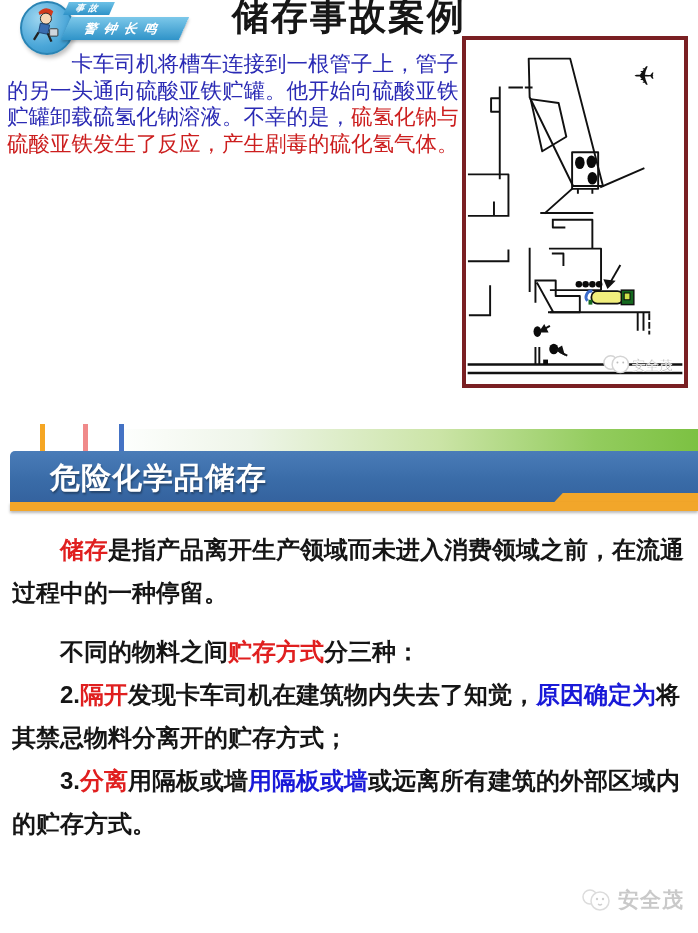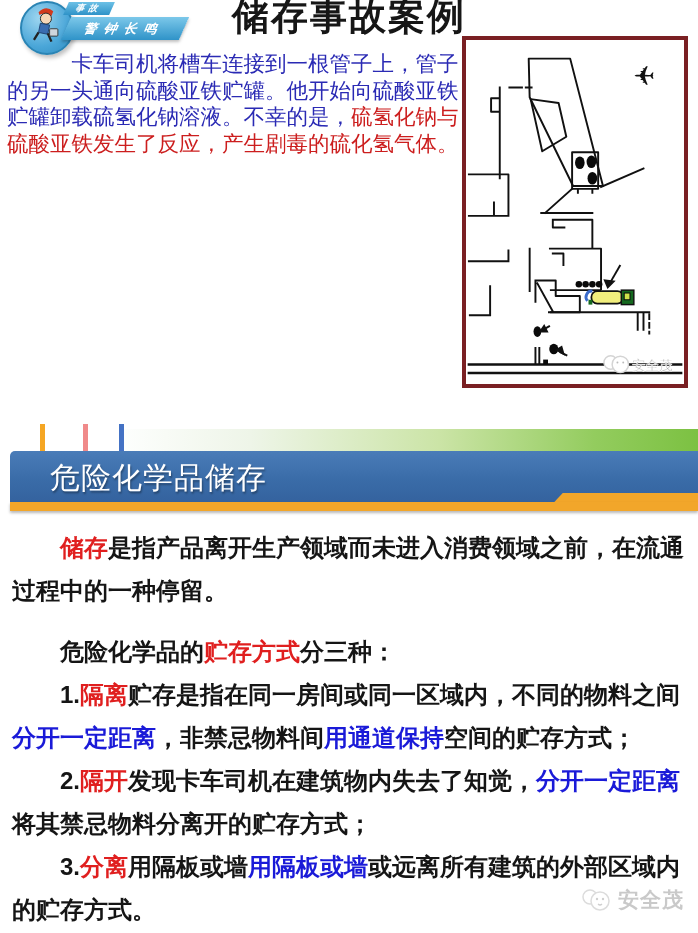--- a/index.html
+++ b/index.html
@@ -57,40 +57,40 @@
   .deco-bar.pink{left:83px;background:#f08a8a;}
   .deco-bar.blue{left:119px;background:#4472c4;}
   .green-strip{
     position:absolute;left:124px;right:0;top:429px;height:22px;
     background:linear-gradient(to right,#fdfefd 0%,#eef5e8 22%,#cbe4a6 55%,#93cc5e 82%,#7cc142 100%);
   }
   .blue-banner{
     position:absolute;left:10px;right:0;top:451px;height:52px;
     background:linear-gradient(180deg,#4a7cb8 0%,#3a6ca8 55%,#34629e 100%);
     border-top-left-radius:5px;
-    color:#fff;font-size:30px;font-weight:400;line-height:53px;
+    color:#fff;font-size:30px;font-weight:700;line-height:53px;
     padding-left:40px;box-sizing:border-box;letter-spacing:1px;
     text-shadow:1px 2px 2px rgba(0,0,0,.35);
   }
   .orange-strip{
     position:absolute;left:10px;right:0;top:502px;height:9px;background:#f2a62a;
     box-shadow:0 2px 3px rgba(0,0,0,.28);
   }
   .orange-step{
     position:absolute;left:546px;right:0;top:493px;height:18px;background:#f2a62a;
     clip-path:polygon(0 100%,11% 0,100% 0,100% 100%);
   }
 
   
   .storage{
     position:absolute;left:12px;top:528px;width:676px;
     font-size:24px;line-height:43px;font-weight:700;color:#151515;
   }
   .storage p{margin:0;text-indent:2em;}
-  .storage .intro{margin-bottom:16px;font-family:Liberation Mono, monospace;}
+  .storage .intro{margin-bottom:16px;}
   .storage .sg-r{color:#e01f1f;}
   .storage .sg-b{color:#1a1ad8;}
   .storage .sg-k{color:#151515;}
 
   
   .page-watermark{
     position:absolute;right:14px;top:886px;display:flex;align-items:center;gap:4px;
     color:#c9c9c9;font-size:21px;font-weight:600;letter-spacing:1px;
   }
 </style>
@@ -193,23 +193,22 @@
   <div class="deco-bar blue"></div>
   <div class="green-strip"></div>
   <div class="blue-banner">
     <span>危险化学品储存</span>
   </div>
   <div class="orange-step"></div>
   <div class="orange-strip"></div>
 
   <div class="storage">
     <p class="intro"><span class="sg-r">储存</span><span class="sg-k">是指产品离开生产领域而未进入消费领域之前，在流通过程中的一种停留。</span></p>
-    <p><span class="sg-k">危险化学品的</span><span class="sg-r">贮存方式</span><span class="sg-k">分三种：</span></p>
-    <p><span class="sg-k">1.</span><span class="sg-r">隔离</span><span class="sg-k">贮存是指在同一房间或同一区域内，不同的物料之间</span><span class="sg-b">分开一定距离</span><span class="sg-k">，非禁忌物料间</span><span class="sg-b">用通道保持</span><span class="sg-k">空间的贮存方式；</span></p>
-    <p><span class="sg-k">2.</span><span class="sg-r">隔开</span><span class="sg-k">发现卡车司机在建筑物内失去了知觉，</span><span class="sg-b">分开一定距离</span><span class="sg-k">将其禁忌物料分离开的贮存方式；</span></p>
+    <p><span class="sg-k">不同的物料之间</span><span class="sg-r">贮存方式</span><span class="sg-k">分三种：</span></p>
+    <p><span class="sg-k">2.</span><span class="sg-r">隔开</span><span class="sg-k">发现卡车司机在建筑物内失去了知觉，</span><span class="sg-b">原因确定为</span><span class="sg-k">将其禁忌物料分离开的贮存方式；</span></p>
     <p><span class="sg-k">3.</span><span class="sg-r">分离</span><span class="sg-k">用隔板或墙</span><span class="sg-b">用隔板或墙</span><span class="sg-k">或远离所有建筑的外部区域内的贮存方式。</span></p>
   </div>
 
   <div class="page-watermark">
     <svg width="34" height="26" viewBox="0 0 34 26">
       <circle cx="10" cy="10" r="7" fill="#ffffff" stroke="#dcdcdc" stroke-width="1.5"></circle>
       <circle cx="20" cy="14" r="9" fill="#ffffff" stroke="#dcdcdc" stroke-width="1.5"></circle>
       <circle cx="17" cy="12" r="1.2" fill="#cfcfcf"></circle>
         <circle cx="23" cy="12" r="1.2" fill="#cfcfcf"></circle>
       <path d="M18 17 q2 2 4 0" stroke="#cfcfcf" stroke-width="1.2" fill="none"></path>

